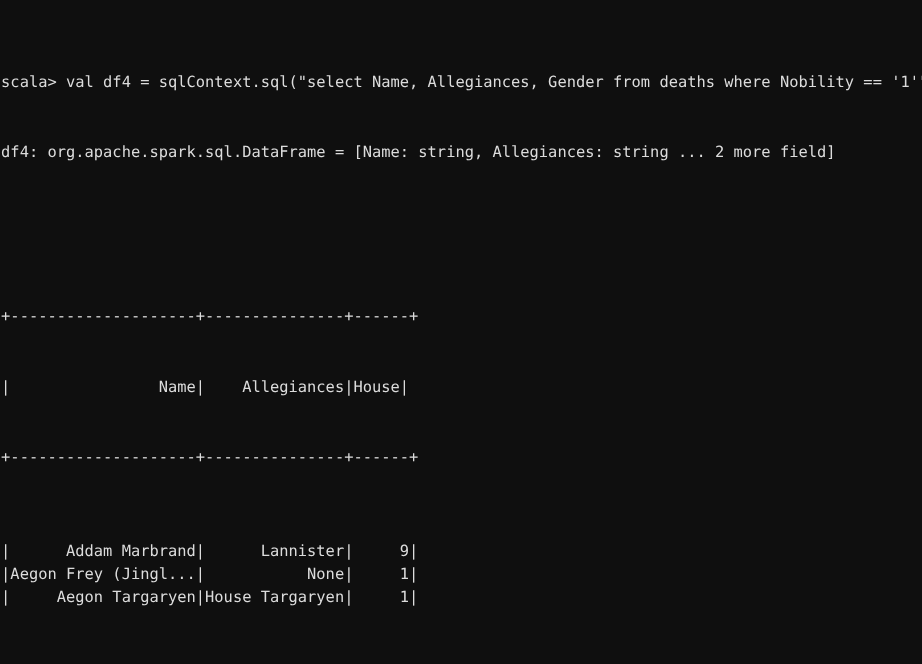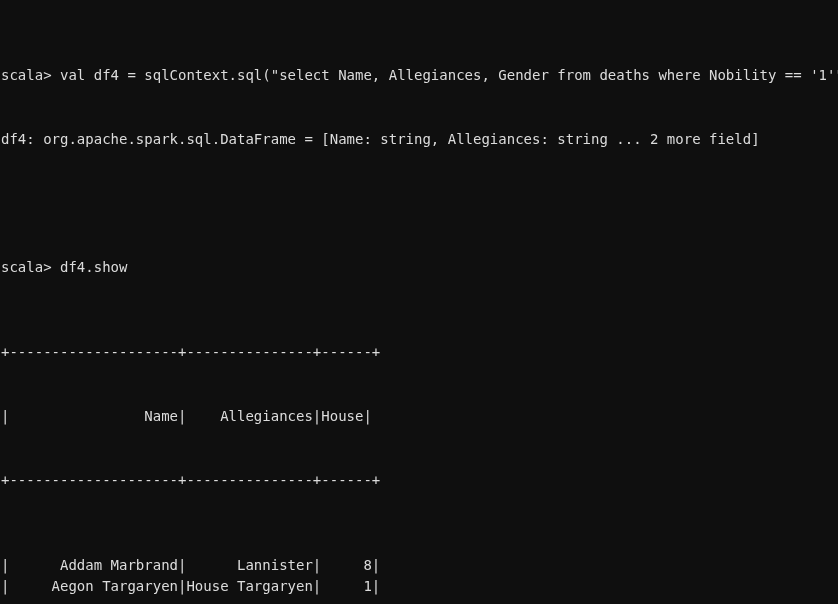--- a/index.html
+++ b/index.html
@@ -36,27 +36,26 @@
   .blank { height: 21.3px; }
 </style>
 </head>
 <body>
 
 <div id="terminal">
 
   <div class="line">scala&gt; val df4 = sqlContext.sql("select Name, Allegiances, Gender from deaths where Nobility == '1'")</div>
   <div class="line">df4: org.apache.spark.sql.DataFrame = [Name: string, Allegiances: string ... 2 more field]</div>
   <div class="line blank"></div>
-  <div class="line">scala&gt; df4.show</div>
 
   <div class="line">+--------------------+---------------+------+</div>
   <div class="line">|                Name|    Allegiances|House|</div>
   <div class="line">+--------------------+---------------+------+</div>
 
-  <div id="table-body"><div class="line">|      Addam Marbrand|      Lannister|     8|</div><div class="line">|     Aegon Targaryen|House Targaryen|     1|</div></div>
+  <div id="table-body"><div class="line">|      Addam Marbrand|      Lannister|     9|</div><div class="line">|Aegon Frey (Jingl...|           None|     1|</div><div class="line">|     Aegon Targaryen|House Targaryen|     1|</div></div>
 
   
   
 
   
   
 
   
   
 

